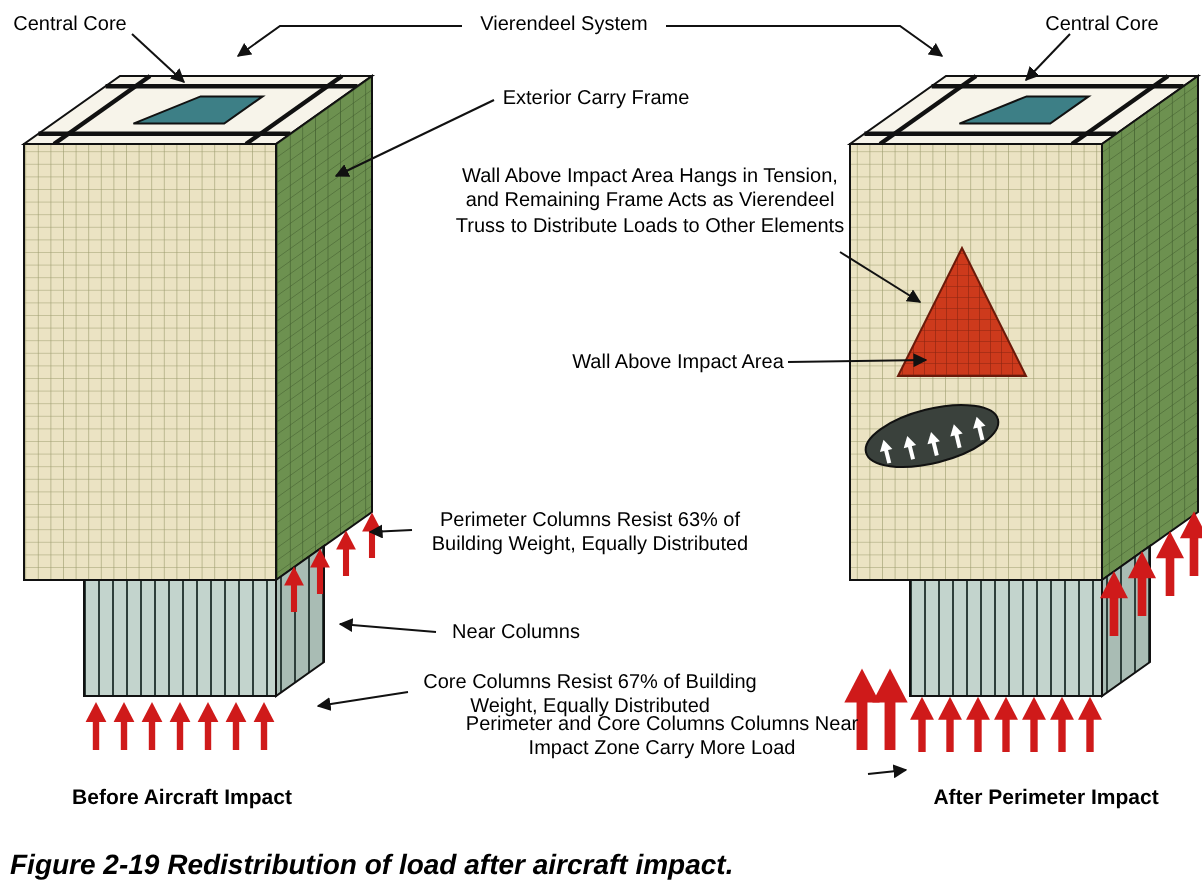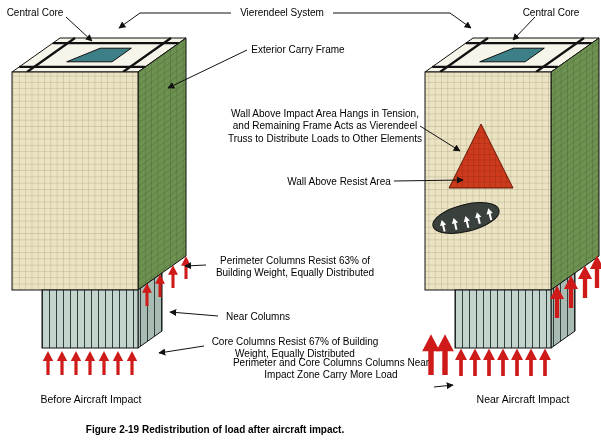--- a/index.html
+++ b/index.html
@@ -5,24 +5,24 @@
   html,body{margin:0;padding:0;background:#fff;}
   .stage{
     position:relative;width:601px;height:445px;background:#ffffff;
     overflow:hidden;font-family:"Liberation Sans",sans-serif;
   }
   svg.diagram{position:absolute;left:0;top:0;}
   .lbl{
     position:absolute;text-align:center;font-size:10px;line-height:1.24;
     color:#000;
   }
-  .lbl.bold{font-weight:normal;font-size:10.5px;}
+  .lbl.bold{font-weight:bold;font-size:10.5px;}
   .caption{
-    position:absolute;font-weight:bold;font-size:10px;
-    text-align:center;color:#000;
+    position:absolute;font-style:italic;font-weight:bold;font-size:14px;
+    text-align:left;color:#000;
   }
 </style>
 </head>
 <body>
 
 <div class="stage">
 
   <svg class="diagram" width="601" height="445" viewBox="0 0 601 445">
     <defs>
       <marker id="ah" viewBox="0 0 10 10" refX="9" refY="5" markerWidth="7" markerHeight="7" orient="auto">
@@ -152,30 +152,30 @@
   </svg>
 
   <div class="lbl" style="left:6px;top:7px;width:58px;">Central Core</div>
 
   <div class="lbl" style="left:231px;top:7px;width:102px;">Vierendeel System</div>
 
   <div class="lbl" style="left:521px;top:7px;width:60px;">Central Core</div>
 
   <div class="lbl" style="left:247px;top:44px;width:102px;">Exterior Carry Frame</div>
 
-  <div class="lbl" style="left:227px;top:83px;width:196px;margin-top:25px;">Wall Above Impact Area Hangs in Tension, and Remaining Frame Acts as Vierendeel Truss to Distribute Loads to Other Elements</div>
+  <div class="lbl" style="left:227px;top:83px;width:196px;">Wall Above Impact Area Hangs in Tension, and Remaining Frame Acts as Vierendeel Truss to Distribute Loads to Other Elements</div>
 
-  <div class="lbl" style="left:283px;top:176px;width:112px;">Wall Above Resist Area</div>
+  <div class="lbl" style="left:283px;top:176px;width:112px;">Wall Above Impact Area</div>
 
   <div class="lbl" style="left:203px;top:255px;width:184px;">Perimeter Columns Resist 63% of Building Weight, Equally Distributed</div>
 
   <div class="lbl" style="left:220px;top:311px;width:76px;">Near Columns</div>
 
   <div class="lbl" style="left:203px;top:336px;width:184px;">Core Columns Resist 67% of Building Weight, Equally Distributed</div>
 
   <div class="lbl" style="left:230px;top:357px;width:202px;">Perimeter and Core Columns Columns Near Impact Zone Carry More Load</div>
 
   <div class="lbl bold" style="left:25px;top:393px;width:132px;">Before Aircraft Impact</div>
 
-  <div class="lbl bold" style="left:457px;top:393px;width:132px;">Near Aircraft Impact</div>
+  <div class="lbl bold" style="left:457px;top:393px;width:132px;">After Perimeter Impact</div>
 
   <div class="caption" style="left:5px;top:424px;width:420px;">Figure 2-19  Redistribution of load after aircraft impact.</div>
 </div>
 
 </body></html>

